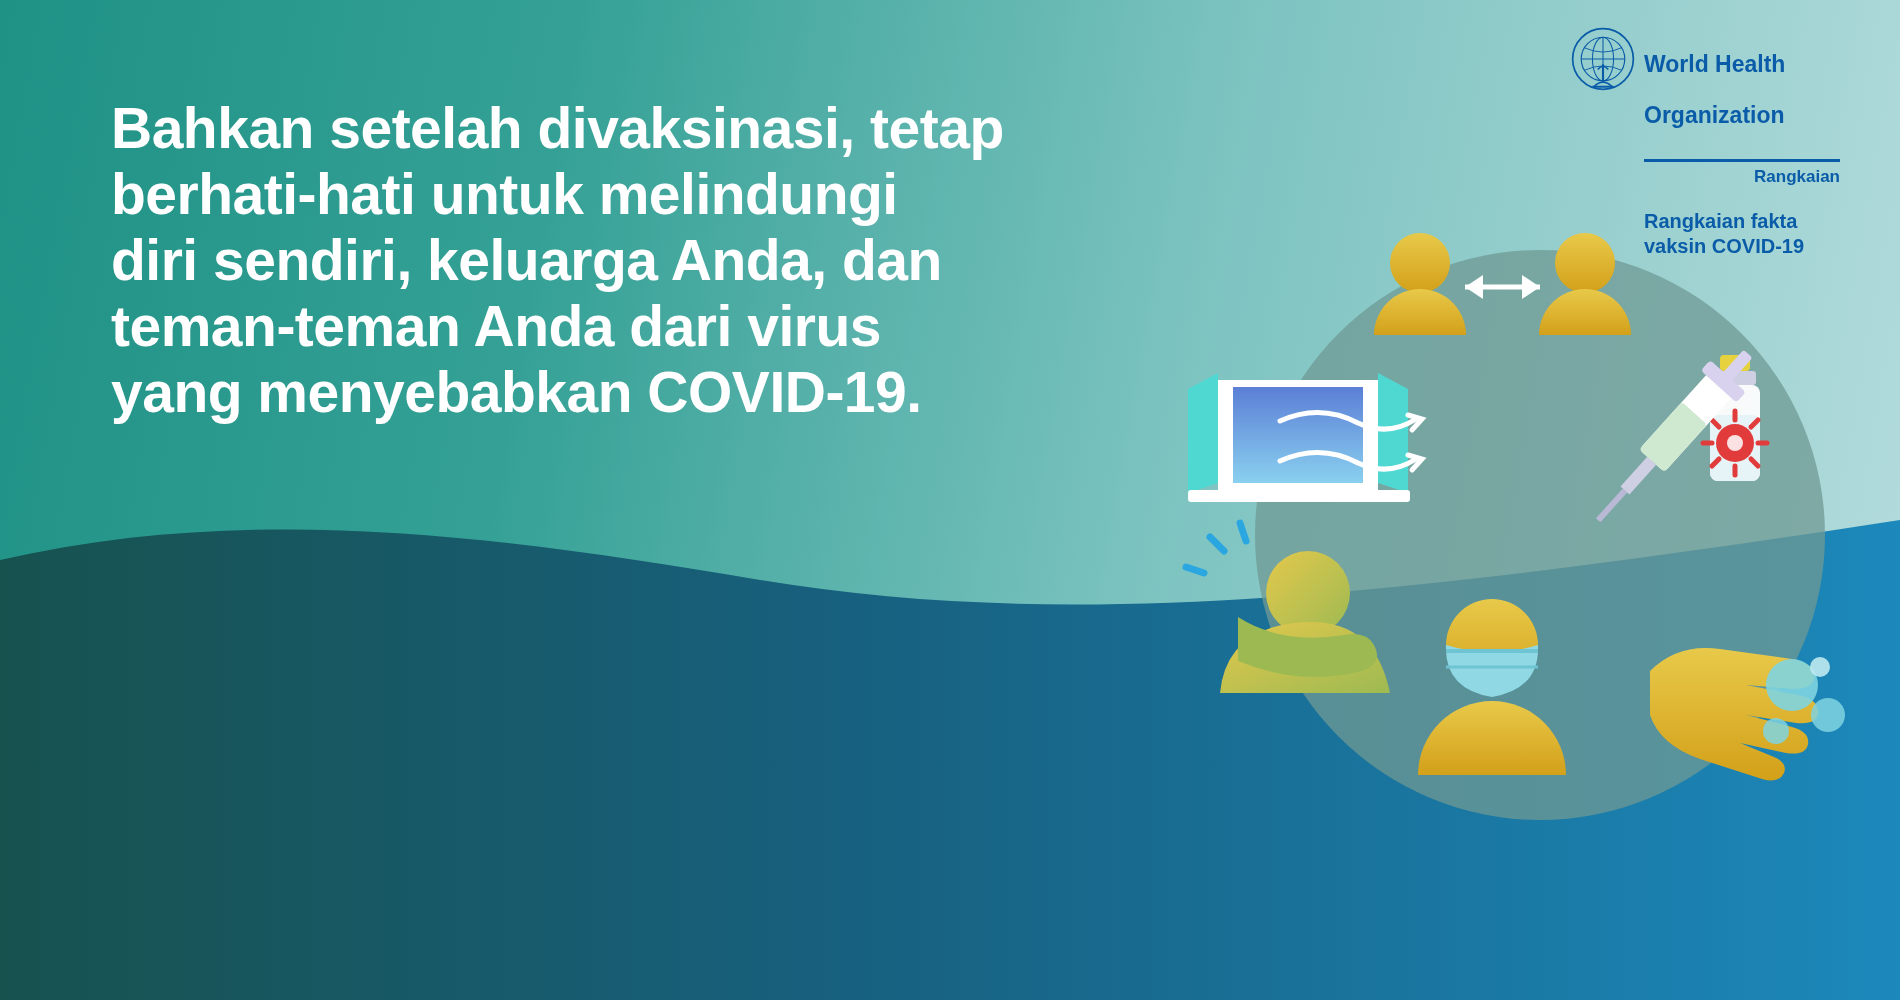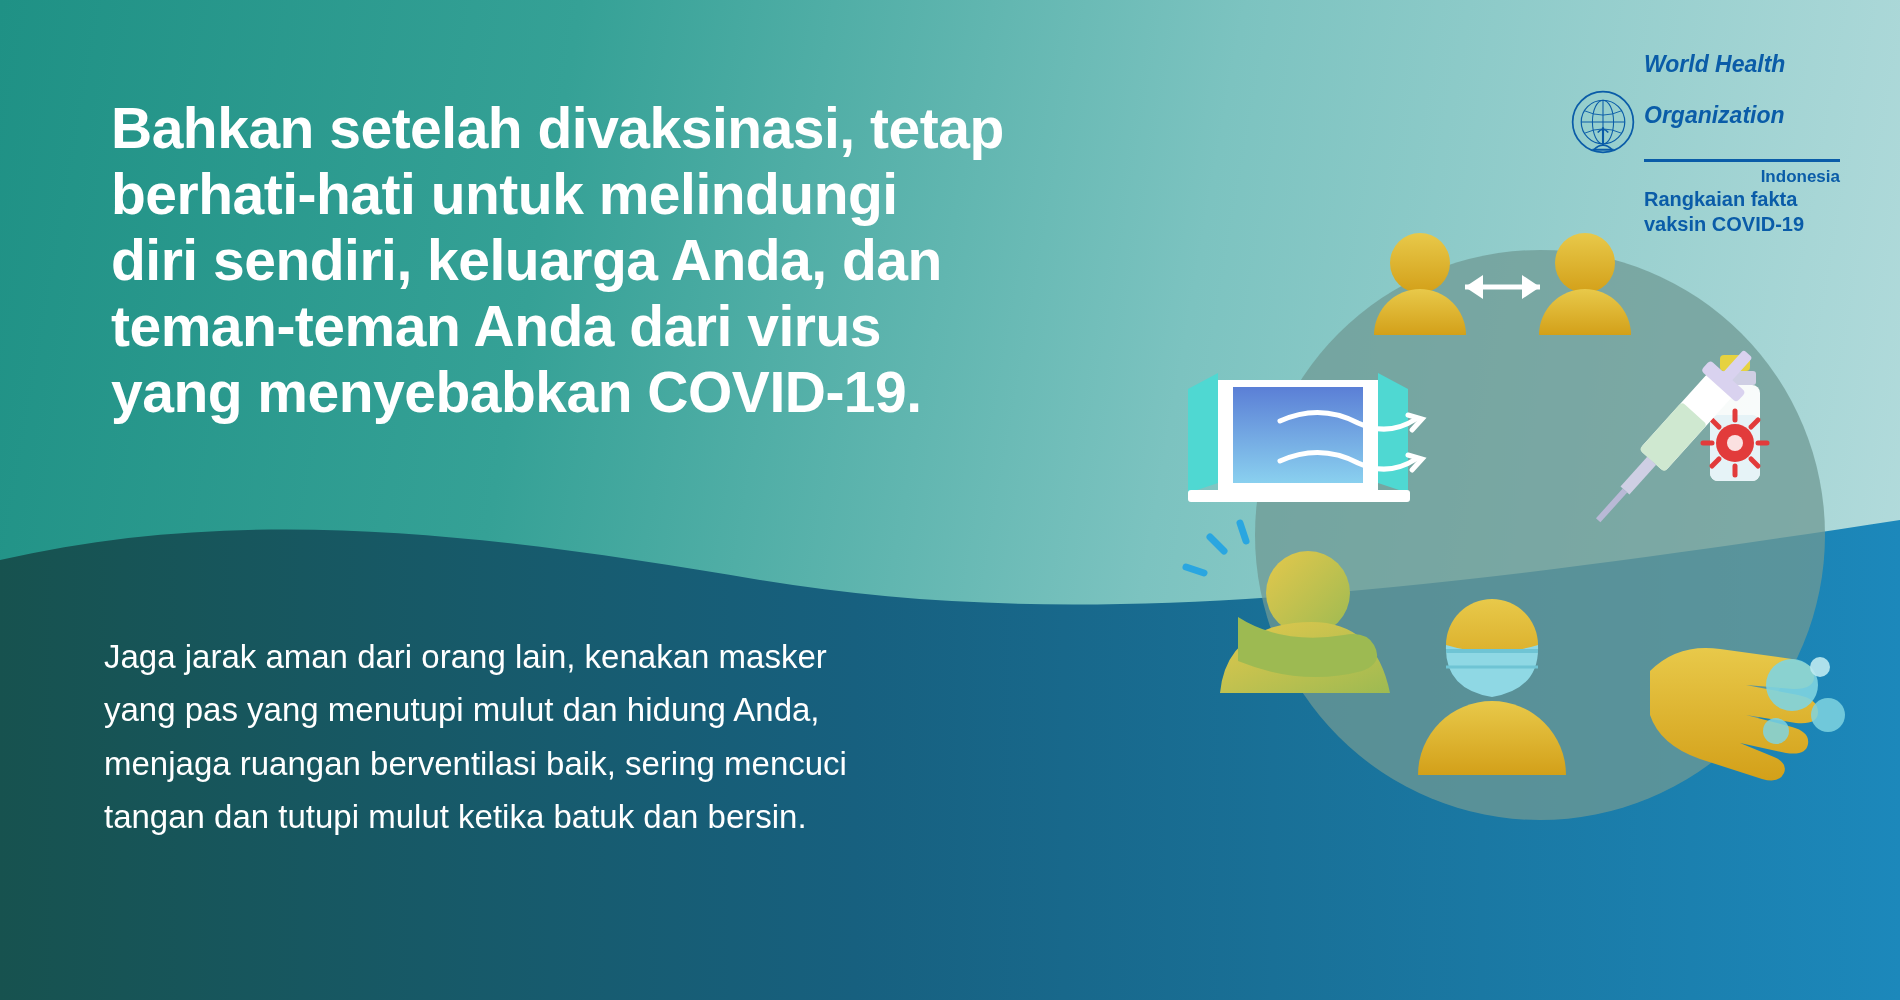--- a/index.html
+++ b/index.html
@@ -50,22 +50,21 @@
   
   .who-block {
     position: absolute;
     right: 60px;
     top: 26px;
     width: 270px;
     text-align: left;
   }
   .who-row {
     display: flex;
-    align-items: flex-end;
-    font-style: italic;
+    align-items: flex-start;
   }
   .who-emblem {
     width: 66px;
     height: 66px;
     flex: 0 0 66px;
   }
   .who-names {
     margin-left: 8px;
     color: #0a5ca8;
     font-weight: bold;
@@ -83,20 +82,21 @@
   .who-country {
     margin-top: 5px;
     margin-left: 74px;
     color: #0a5ca8;
     font-weight: bold;
     font-size: 17px;
     text-align: right;
     width: 196px;
   }
   .who-tagline {
+    margin-top: 22px;
     margin-left: 74px;
     width: 210px;
     color: #0a5ca8;
     font-weight: bold;
     font-size: 20px;
     line-height: 1.25;
     white-space: pre-line;
   }
   
   .illo {
@@ -122,24 +122,20 @@
     </defs>
     <path d="M0,560 C260,500 520,540 760,580 C1060,630 1380,600 1900,520 L1900,1000 L0,1000 Z" fill="url(#waveGrad)"></path>
   </svg>
 
   <div class="headline">Bahkan setelah divaksinasi, tetap
 berhati-hati untuk melindungi
 diri sendiri, keluarga Anda, dan
 teman-teman Anda dari virus
 yang menyebabkan COVID-19.</div>
 
-  <div class="subtext">Jaga jarak aman dari orang lain, kenakan masker
-yang pas yang menutupi mulut dan hidung Anda,
-menjaga ruangan berventilasi baik, sering mencuci
-tangan dan tutupi mulut ketika batuk dan bersin.</div>
 
   <div class="who-block">
     <div class="who-row">
       <svg class="who-emblem" viewBox="0 0 100 100">
         <circle cx="50" cy="50" r="46" fill="none" stroke="#0a5ca8" stroke-width="2.6"></circle>
         <circle cx="50" cy="50" r="33" fill="none" stroke="#0a5ca8" stroke-width="1.8"></circle>
         <ellipse cx="50" cy="50" rx="16" ry="33" fill="none" stroke="#0a5ca8" stroke-width="1.6"></ellipse>
         <line x1="17" y1="50" x2="83" y2="50" stroke="#0a5ca8" stroke-width="1.6"></line>
         <line x1="50" y1="17" x2="50" y2="83" stroke="#0a5ca8" stroke-width="1.6"></line>
         <path d="M22 33 Q50 46 78 33" fill="none" stroke="#0a5ca8" stroke-width="1.4"></path>
@@ -148,21 +144,21 @@
         <path d="M42 66 Q50 56 58 66" fill="none" stroke="#0a5ca8" stroke-width="2.6"></path>
         <path d="M34 92 L66 92" stroke="#0a5ca8" stroke-width="3"></path>
         <path d="M36 92 Q50 78 64 92" fill="none" stroke="#0a5ca8" stroke-width="2.4"></path>
       </svg>
       <div class="who-names">
         <div>World Health</div>
         <div>Organization</div>
       </div>
     </div>
     <div class="who-rule"></div>
-    <div class="who-country">Indonesia</div>
+    <div class="who-country">Rangkaian</div>
     <div class="who-tagline">Rangkaian fakta
 vaksin COVID-19</div>
   </div>
 
   <svg class="illo" viewBox="0 0 700 690">
     <defs>
       <linearGradient id="winGlass" x1="0" y1="0" x2="0" y2="1">
         <stop offset="0%" stop-color="#5b7fd6"></stop>
         <stop offset="100%" stop-color="#8ad0ef"></stop>
       </linearGradient>

